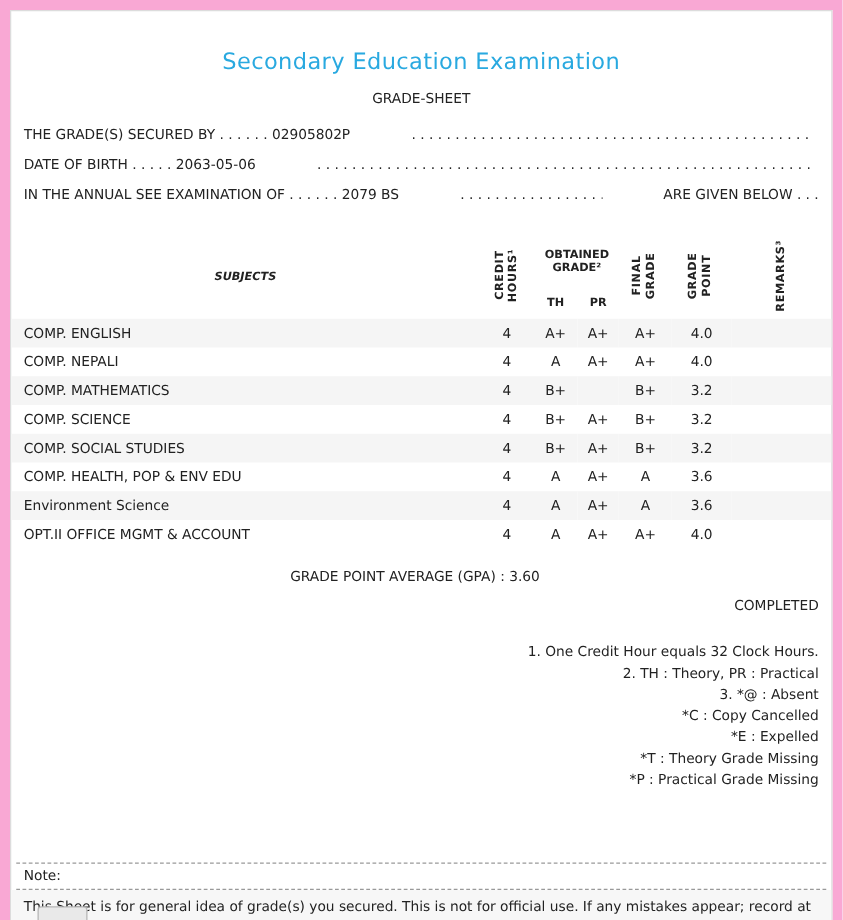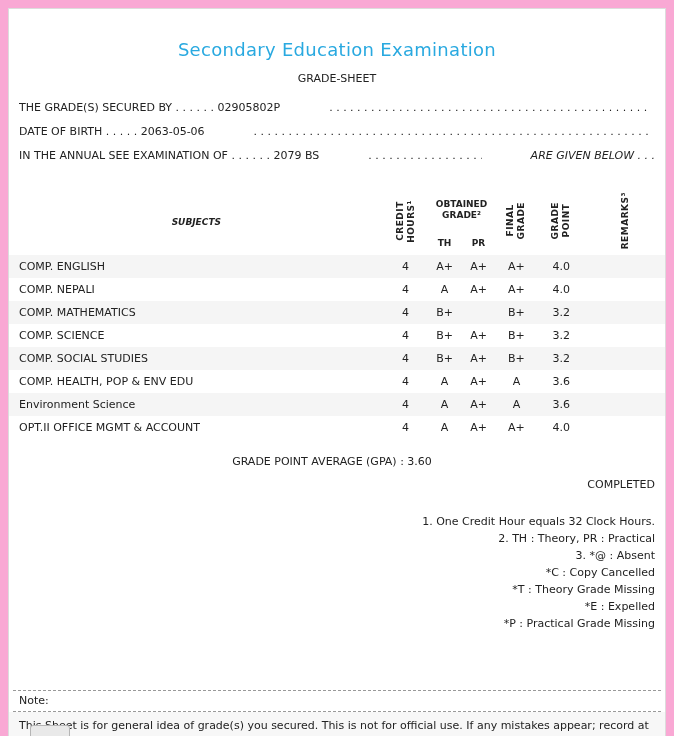--- a/index.html
+++ b/index.html
@@ -50,21 +50,21 @@
     gap:44px;
   }
   .info-line .left { flex:0 0 auto; }
   .info-line .fill {
     flex:1 1 auto;
     overflow:hidden;
     white-space:nowrap;
     margin-left:5px;
     margin-right:5px;
   }
-  .info-line .right { flex:0 0 auto;font-style:italic; }
+  .info-line .right { flex:0 0 auto; }
 
   table.grades {
     width:100%;
     border-collapse:collapse;
     margin-top:16px;
     font-size:11px;
     color:#222;
   }
   table.grades th {
     font-weight:bold;
@@ -275,22 +275,22 @@
     <div class="summary">
       <div class="gpa">GRADE POINT AVERAGE (GPA) : 3.60</div>
       <div class="status">COMPLETED</div>
     </div>
 
     <div class="footnotes">
       <div>1. One Credit Hour equals 32 Clock Hours.</div>
       <div>2. TH : Theory, PR : Practical</div>
       <div>3. *@ : Absent</div>
       <div class="sub">*C : Copy Cancelled</div>
+      <div class="sub">*E : Expelled</div>
       <div class="sub">*T : Theory Grade Missing</div>
-      <div class="sub">*E : Expelled</div>
       <div class="sub">*P : Practical Grade Missing</div>
     </div>
 
     <div class="note-section">
       <hr class="dash">
       <div class="note-label">Note:</div>
       <hr class="dash">
       <div class="note-text">This Sheet is for general idea of grade(s) you secured. This is not for official use. If any mistakes appear; record at SEE Board ledger will be referred.</div>
     </div>
 

